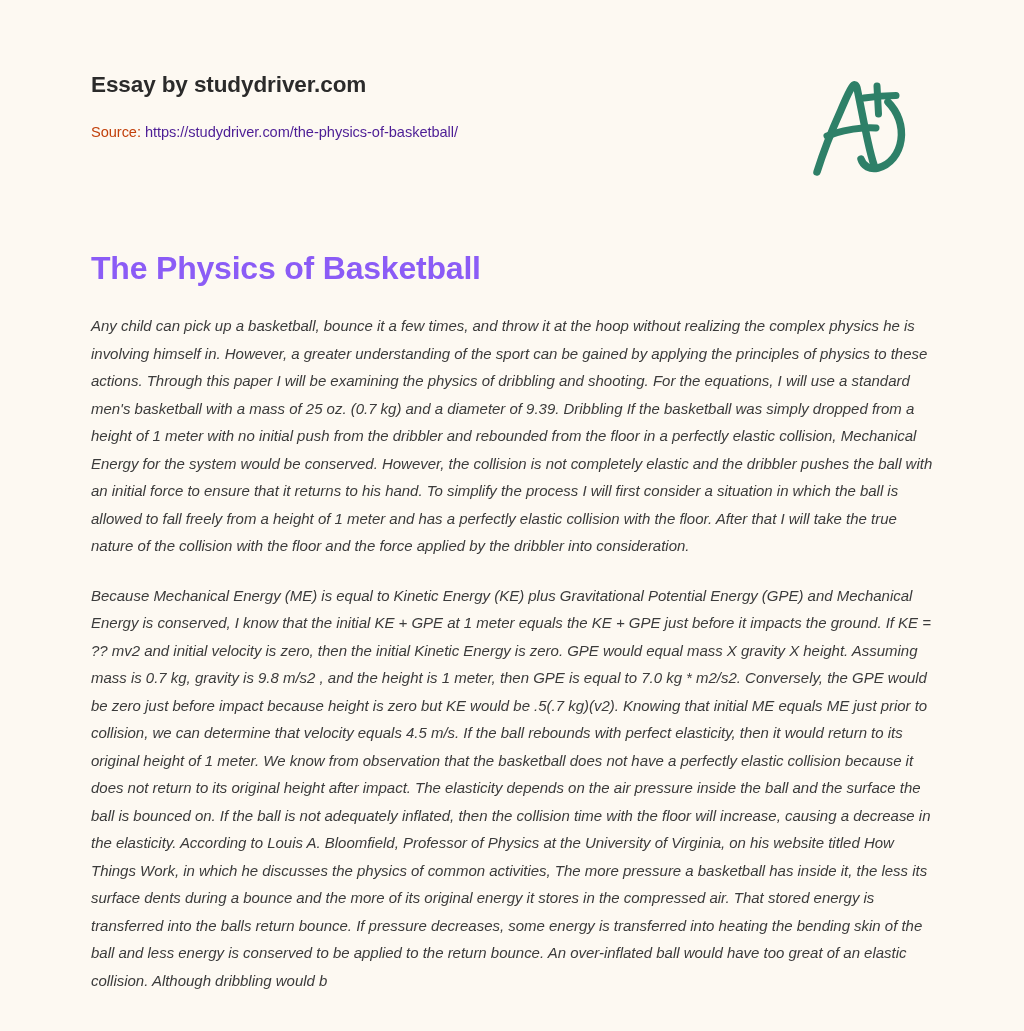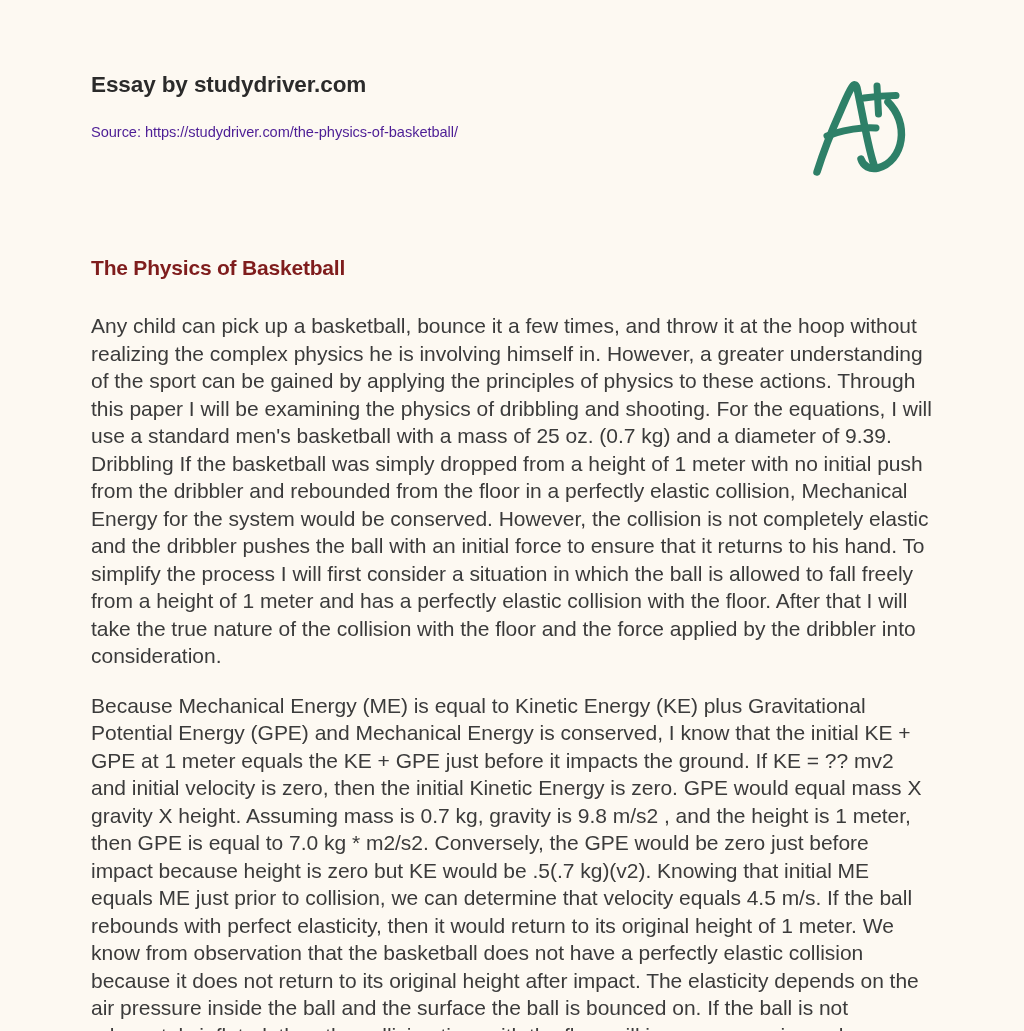--- a/index.html
+++ b/index.html
@@ -46,21 +46,21 @@
   .source-line {
     position: absolute;
     left: 91px;
     top: 124px;
     font-size: 14.6px;
     color: #8a8a8a;
     white-space: nowrap;
     letter-spacing: -0.05px;
   }
   .source-label {
-    color: #4c1d95;
+    color: #c2410c;
   }
   .source-url {
     color: #4c1d95;
     text-decoration: none;
   }
 
   
   .logo {
     position: absolute;
     left: 808px;
@@ -78,46 +78,47 @@
   .article {
     position: absolute;
     left: 0;
     top: 248px;
     width: 1024px;
   }
 
   .title {
     margin: 0;
     padding: 0 91px;
-    font-size: 21px;
+    font-size: 32px;
     font-weight: bold;
-    color: #7f1d1d;
+    color: #8b5cf6;
     letter-spacing: -0.2px;
     line-height: 40px;
   }
 
   .body-block {
     padding: 0 91px;
     margin-top: 24px;
   }
 
   .section-heading {
     font-size: 15px;
     color: #3b3b3b;
     line-height: 24px;
     margin: 0 0 18px 0;
   }
 
   .para {
-    font-size: 21px;
+    font-size: 15px;
     color: #3b3b3b;
     line-height: 27.5px;
     margin: 14px 0 22px 0;
     text-align: left;
     letter-spacing: -0.02px;
+    font-style: italic;
   }
   .para:last-child {
     margin-bottom: 0;
   }
 </style>
 </head>
 <body>
 
 <div class="page">
 

